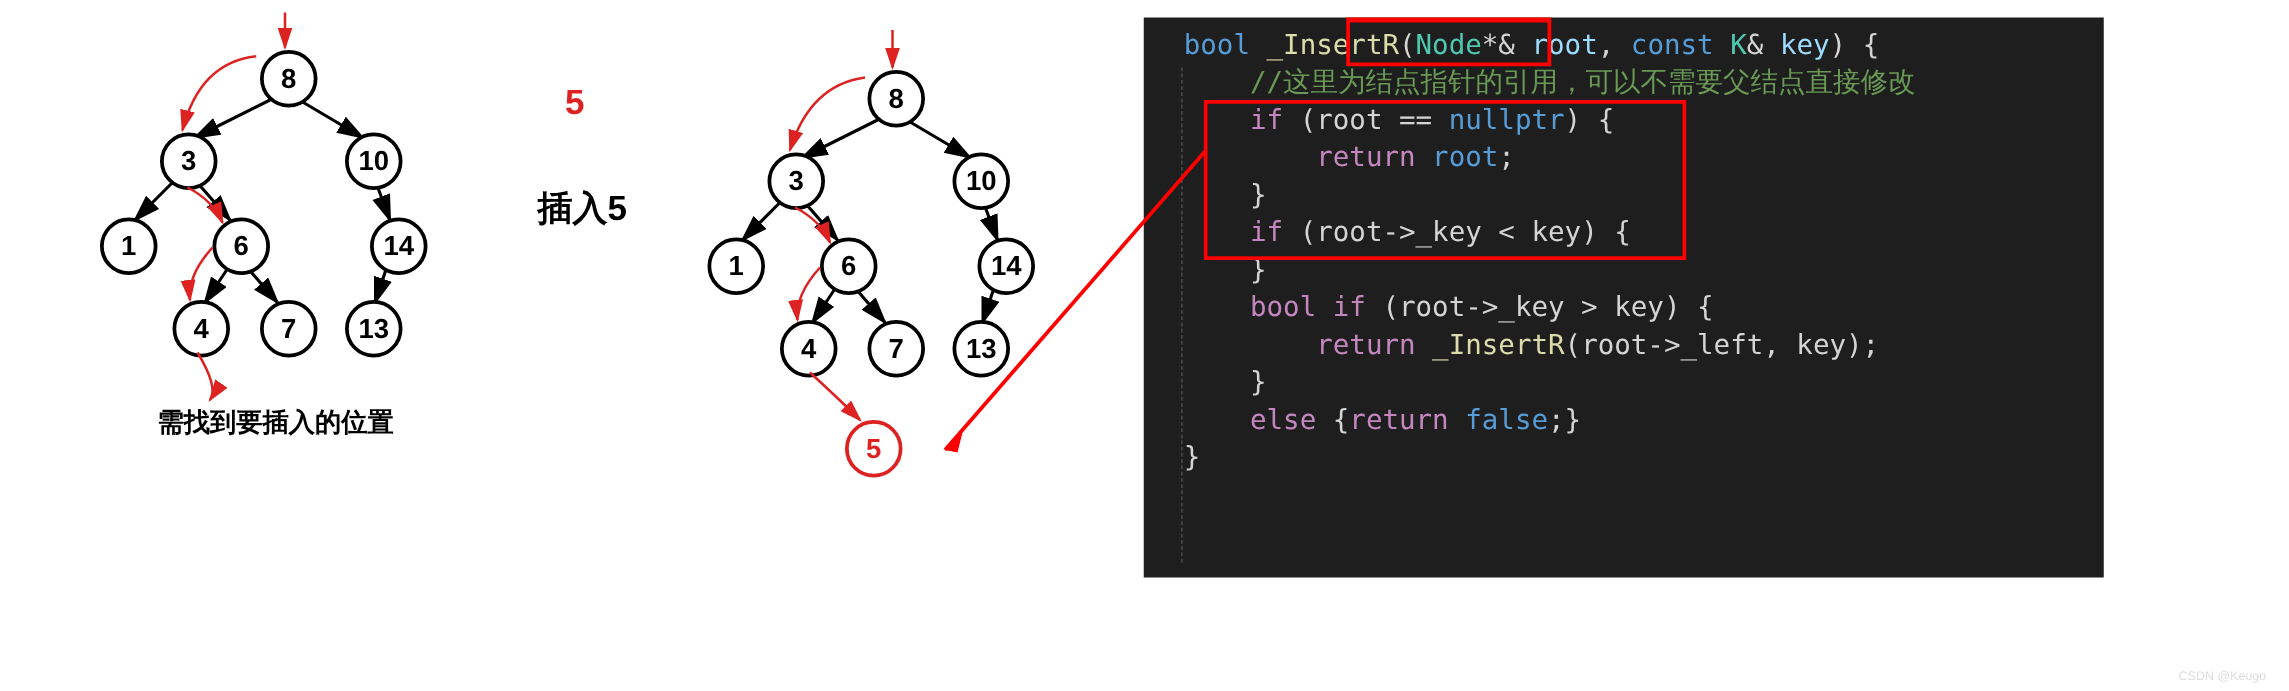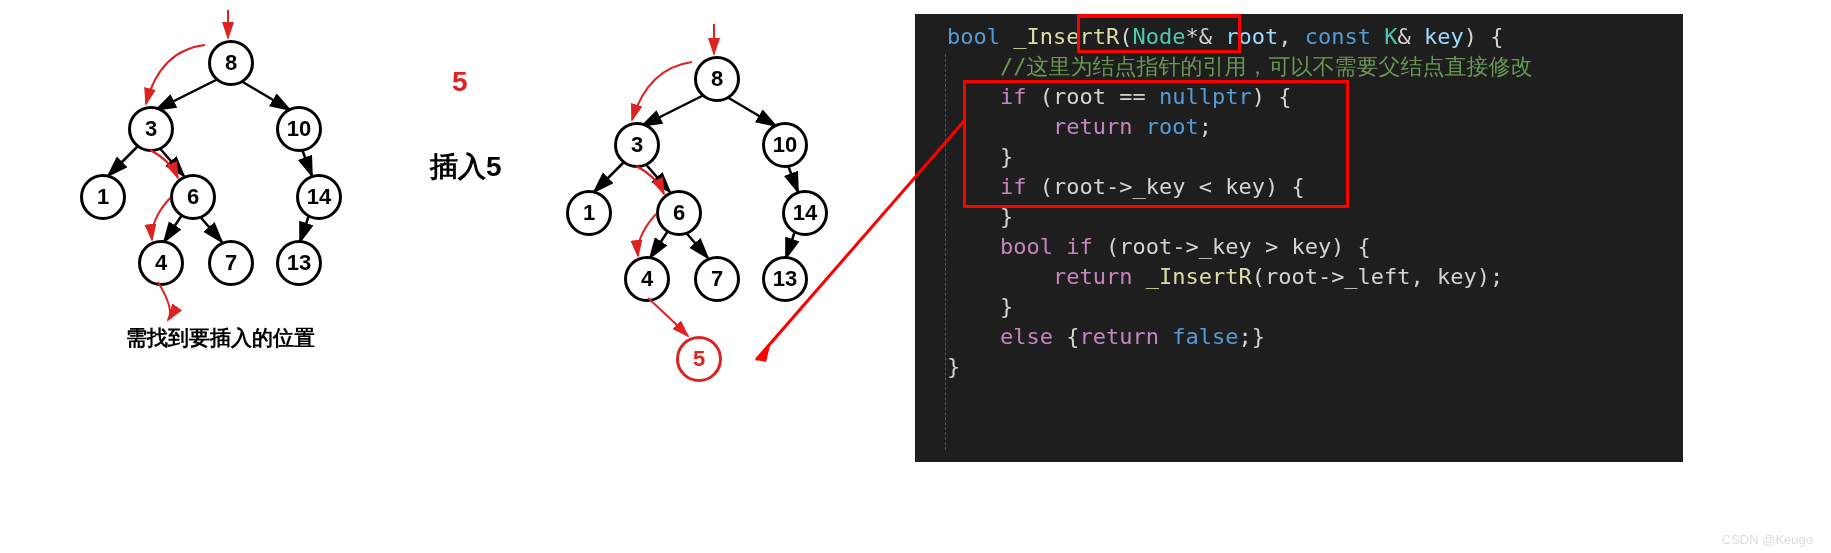--- a/index.html
+++ b/index.html
@@ -8,21 +8,21 @@
   .node.red{border-color:#d22;color:#d22}
   .lbl{position:absolute;font-size:20px;font-weight:bold;z-index:6}
   .lbl.red{color:#d22;font-size:28px}
   .code{position:absolute;left:915px;top:14px;width:768px;height:440px;background:#1e1e1e;color:#d4d4d4;font-family:Consolas,monospace;font-size:22px;line-height:30px;padding-top:8px}
   .code .line{white-space:pre;padding-left:32px;position:relative}
   .code .guide{position:absolute;left:30px;top:40px;bottom:12px;border-left:1px dashed #555}
   .kw{color:#c586c0}.ty{color:#569cd6}.cl{color:#4ec9b0}.fn{color:#dcdcaa}.va{color:#9cdcfe}.cm{color:#6a9955}
   .hl1{position:absolute;border:3px solid #f00;z-index:20;pointer-events:none}
   svg.edges{position:absolute;left:0;top:0;pointer-events:none;z-index:1}
   svg.annot{position:absolute;left:0;top:0;pointer-events:none;z-index:30}
-  .watermark{position:absolute;right:18px;bottom:6px;color:#bbb;font-size:13px;opacity:.5}
+  .watermark{position:absolute;right:18px;bottom:6px;color:#bbb;font-size:10px;opacity:.5}
 </style>
 </head>
 <body>
 
 <div class="canvas">
 
   <div class="node" style="left:208px;top:40px">8</div>
   <div class="node" style="left:128px;top:106px">3</div>
   <div class="node" style="left:276px;top:106px">10</div>
   <div class="node" style="left:80px;top:174px">1</div>

